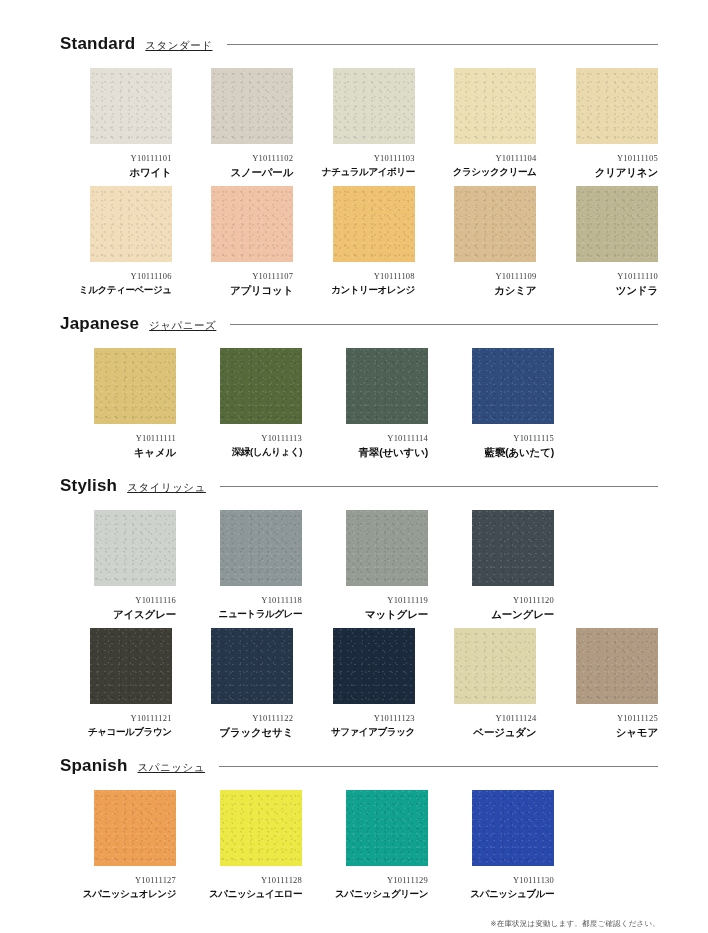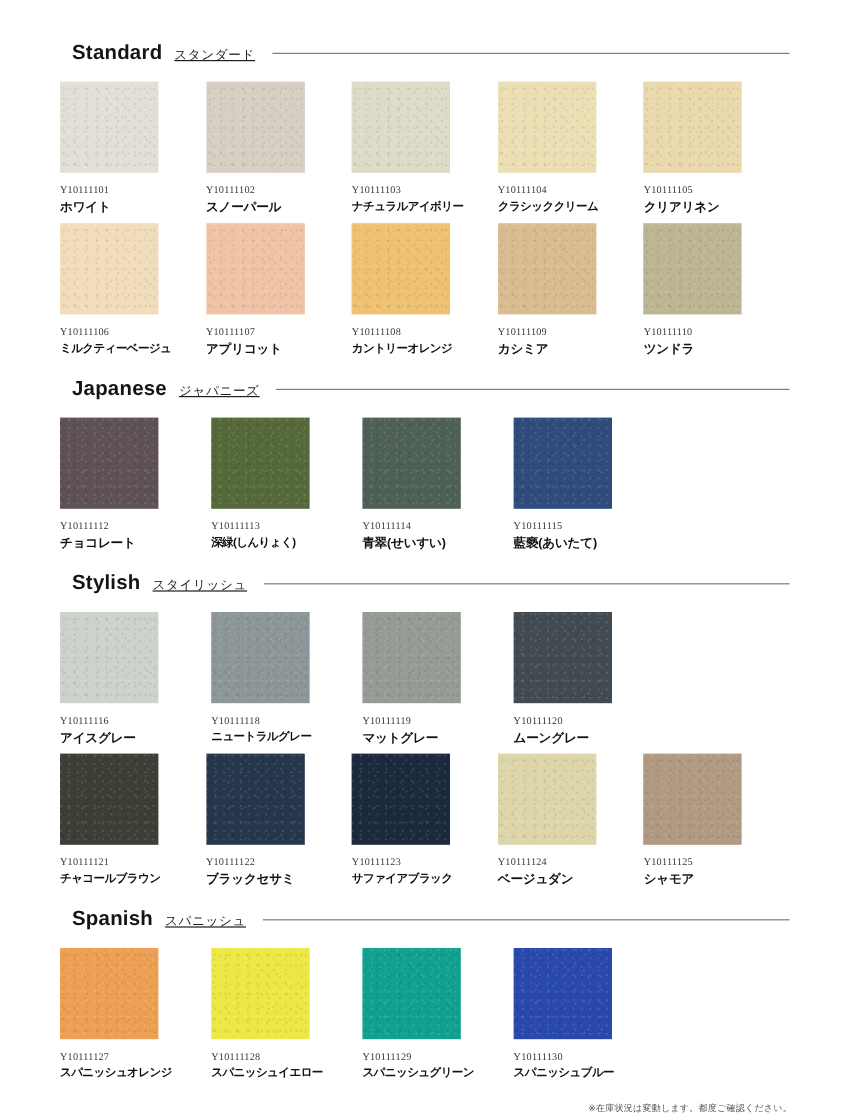--- a/index.html
+++ b/index.html
@@ -64,21 +64,21 @@
   .row {
     display: flex;
     justify-content: flex-start;
     gap: 0;
   }
   .cell {
     width: 126px;
     box-sizing: border-box;
     display: flex;
     flex-direction: column;
-    align-items: flex-start;
+    align-items: flex-end;
     padding-bottom: 6px;
   }
   .chip {
     width: 82px;
     height: 76px;
     position: relative;
     overflow: hidden;
     background-color: #ccc;
   }
   .chip::after {
@@ -192,23 +192,23 @@
         </div>
       </div>
       <div class="section">
         <div class="sec-head">
           <span class="sec-en">Japanese</span>
           <span class="sec-jp">ジャパニーズ</span>
           <span class="sec-rule"></span>
         </div>
         <div class="row">
           <div class="cell">
-            <div class="chip" style="background-color: rgb(95, 82, 84);"></div>
-            <div class="code">Y10111112</div>
-            <div class="name">チョコレート</div>
+            <div class="chip" style="background-color: rgb(219, 194, 118);"></div>
+            <div class="code">Y10111111</div>
+            <div class="name">キャメル</div>
           </div>
           <div class="cell">
             <div class="chip" style="background-color: rgb(85, 105, 58);"></div>
             <div class="code">Y10111113</div>
             <div class="name sm">深緑(しんりょく)</div>
           </div>
           <div class="cell">
             <div class="chip" style="background-color: rgb(79, 97, 84);"></div>
             <div class="code">Y10111114</div>
             <div class="name">青翠(せいすい)</div>

